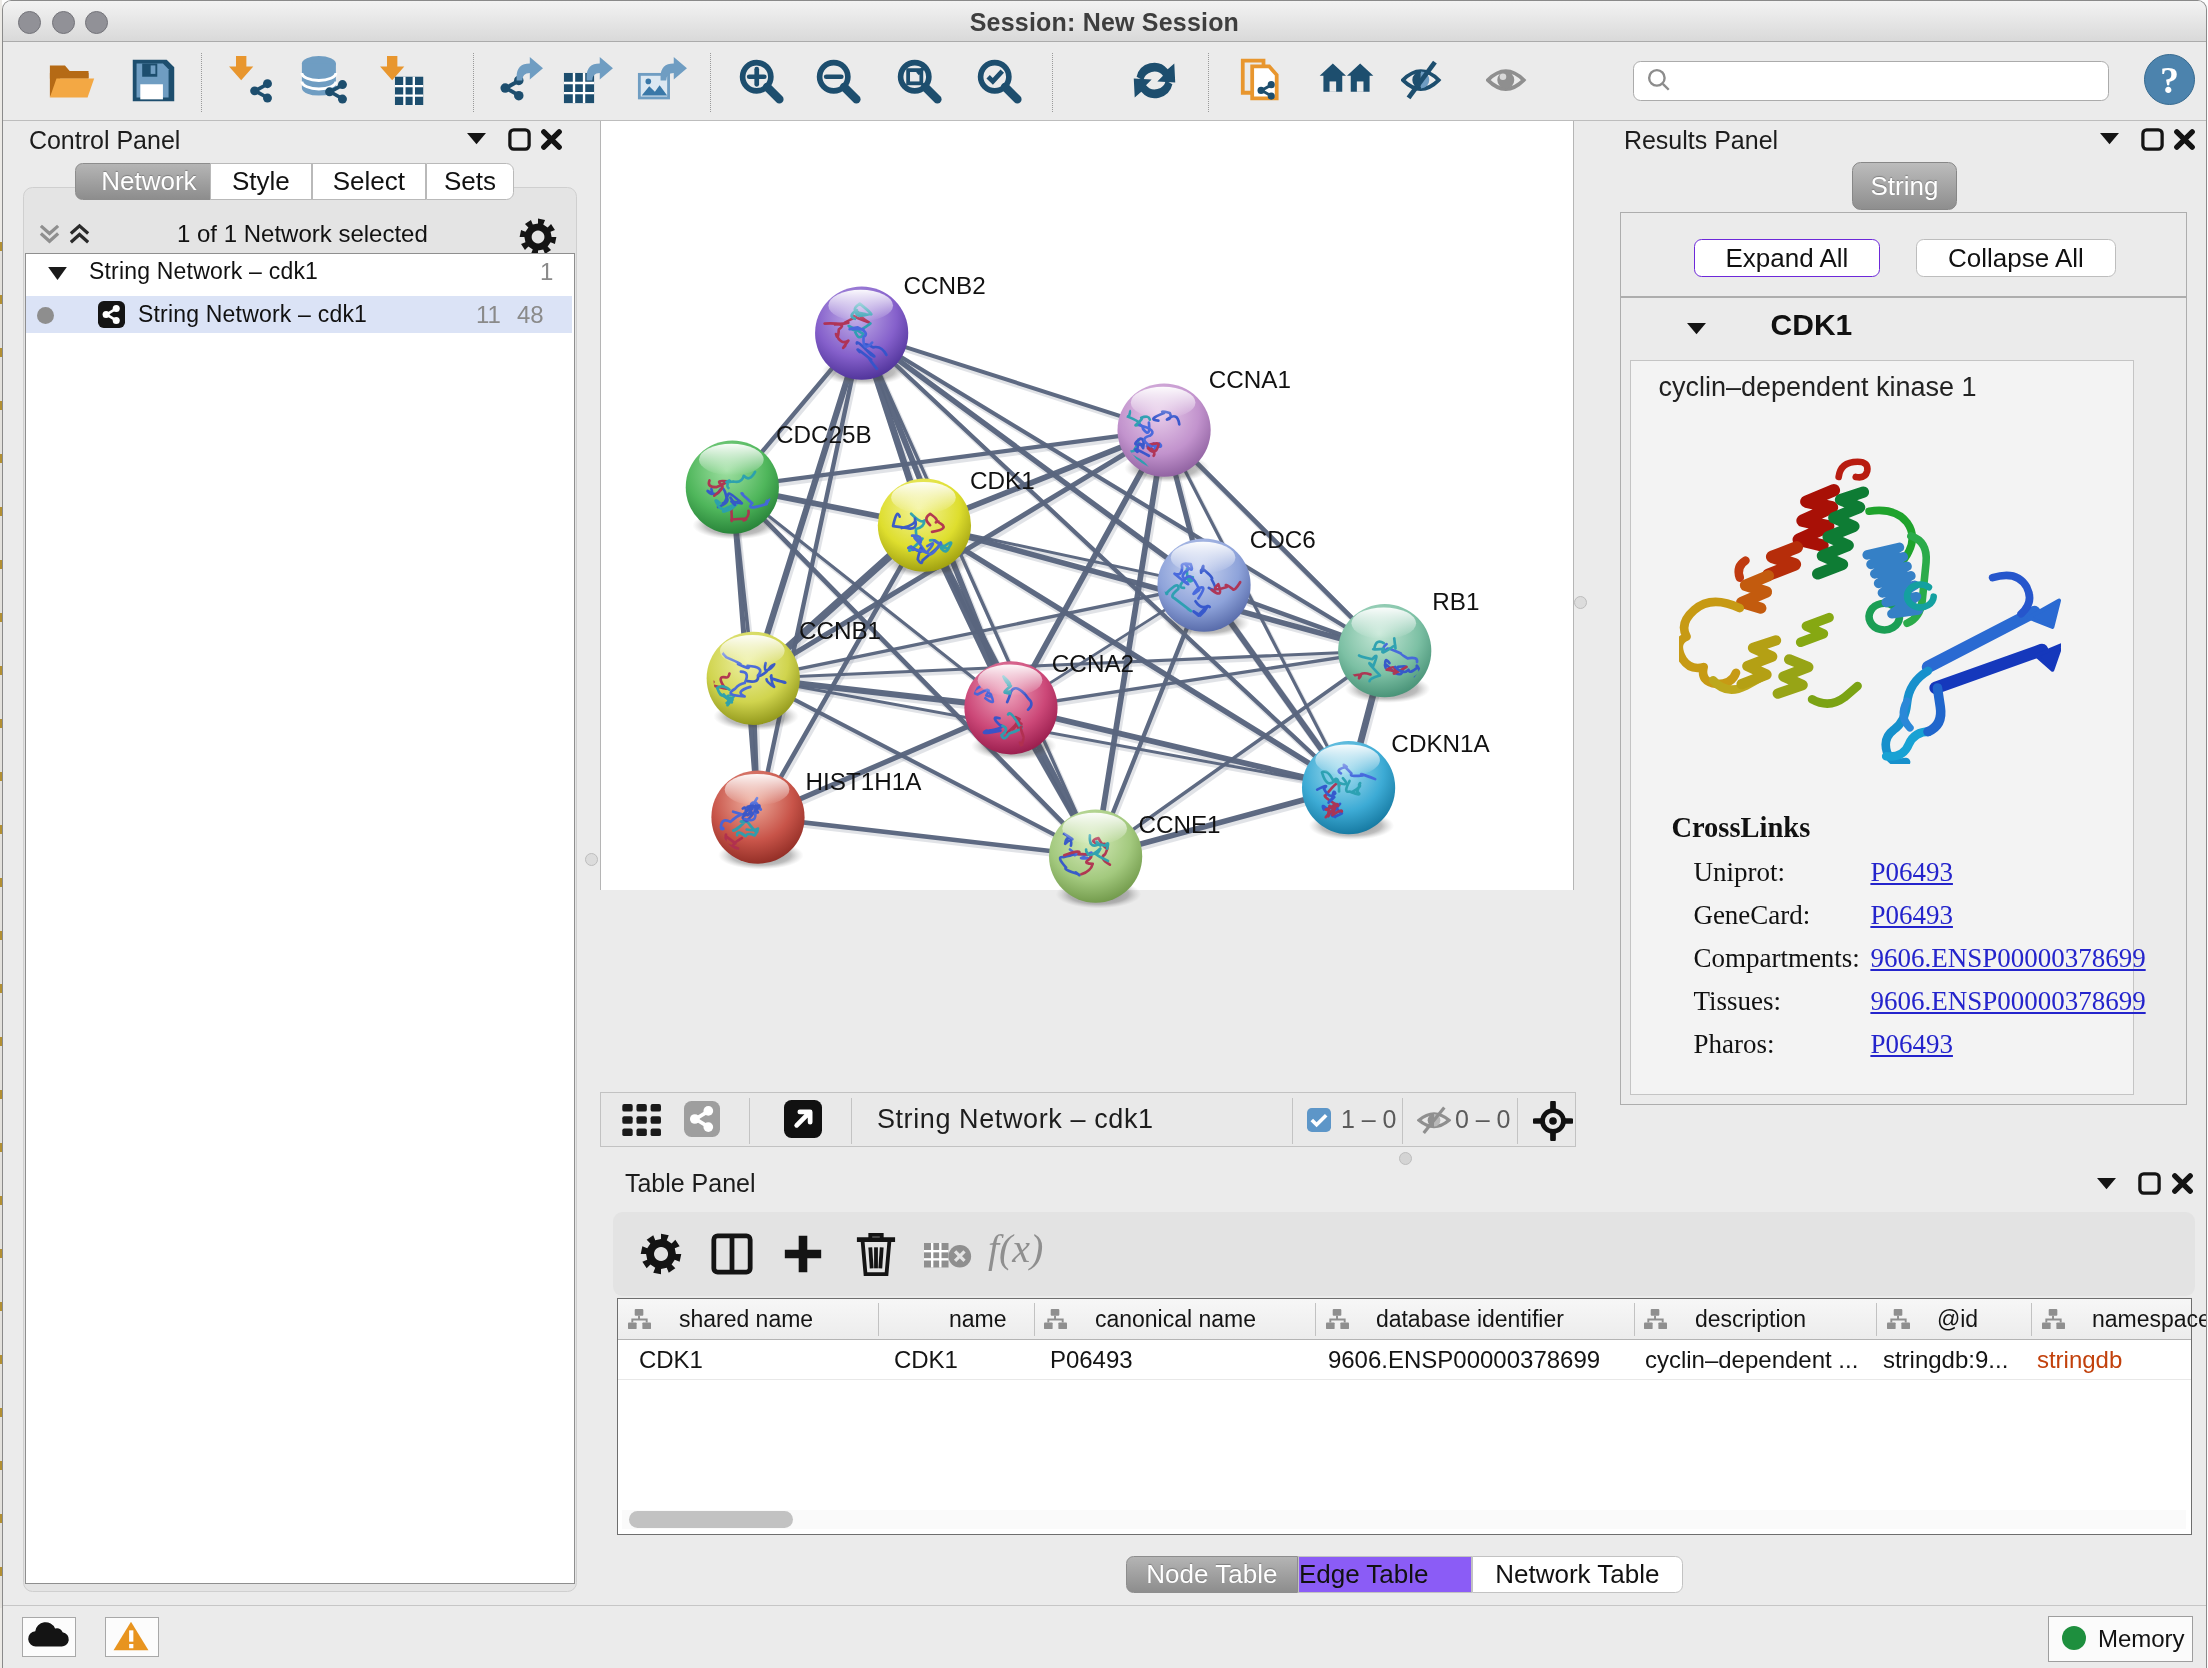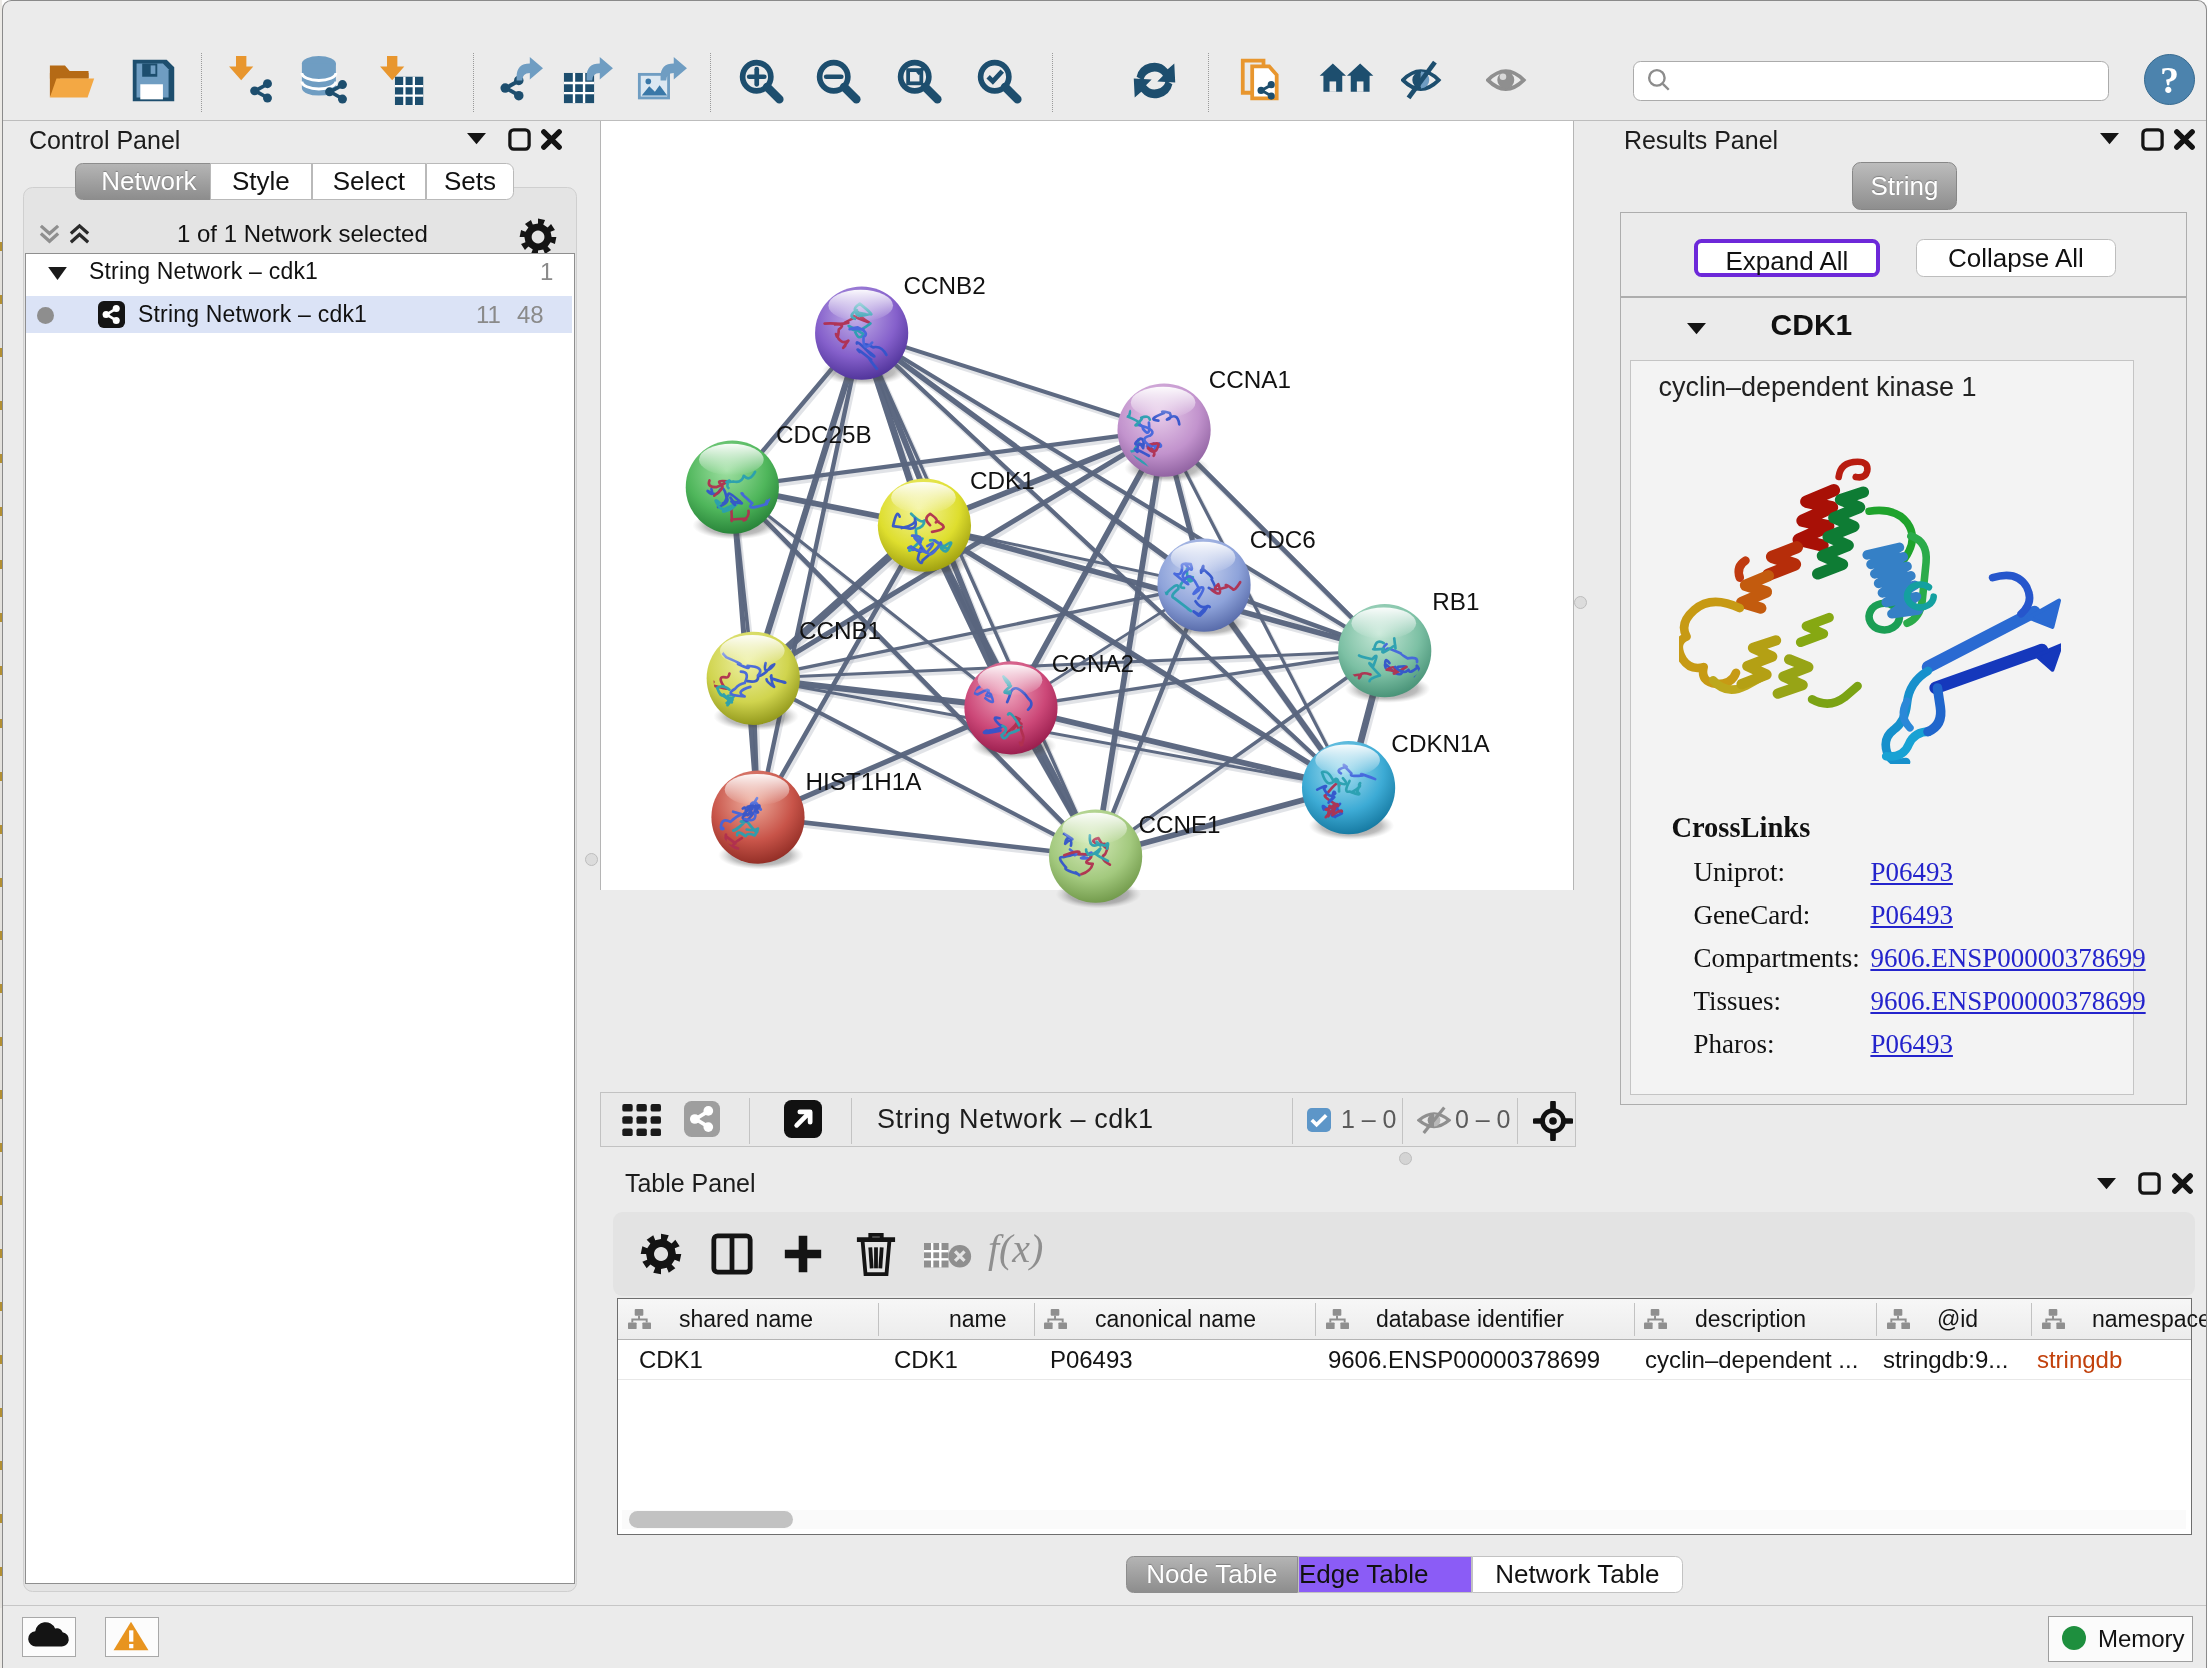--- a/index.html
+++ b/index.html
@@ -35,20 +35,26 @@
     background:#fff; border:1.9px solid #8f8f8f; }
   .row2 { position:absolute; left:0px; top:42px; width:546px; height:37px; background:#dbe3f6; }
   .gray { color:#8a8a8a; }
   .navsep { position:absolute; top:4.8px; height:46px; width:1px; background:#c3c3c3; }
   a.lnk { color:#2424cc; text-decoration:underline; }
 </style>
 </head>
 <body>
 <div id="win">
 
+  <div id="titlebar">
+    <div class="tl" style="left:15px"></div>
+    <div class="tl" style="left:49px"></div>
+    <div class="tl" style="left:82px"></div>
+    <div id="title">Session: New Session</div>
+  </div>
 
   <div id="toolbar">
     <svg class="ab" style="left:44px;top:13.3px" width="51" height="49" viewBox="0 0 54 52">
         <path d="M3 10 h16 l5 6 h20 v8 h-41 z" fill="#b56a15"></path>
         <path d="M3 44 L3 18 h41 l-0 6 h-30 z" fill="#b56a15"></path>
         <path d="M10 24 h40 l-7 20 h-40 z" fill="#f3a844"></path>
       </svg>
       <svg class="ab" style="left:126px;top:13.3px" width="49" height="49" viewBox="0 0 52 52">
         <path d="M4 4 h36 l8 8 v36 h-44 z" fill="#1d4e6e"></path>
         <path d="M8 8 h28 l6 6 v30 h-34 z" fill="#6f9dc2"></path>
@@ -723,21 +729,21 @@
       <path d="M1 1 h20 l-10 12 z" fill="#141414"></path>
     </svg>
     <svg class="ab" style="left:2137px;top:126px" width="25" height="25" viewBox="0 0 26 26">
       <rect x="3" y="3" width="20" height="20" rx="4" fill="none" stroke="#141414" stroke-width="3.4"></rect>
     </svg>
     <svg class="ab" style="left:2169px;top:126px" width="25" height="25" viewBox="0 0 26 26">
       <path d="M5 5 L21 21 M21 5 L5 21" stroke="#141414" stroke-width="5.6" stroke-linecap="round"></path>
     </svg>
   <div class="ab" style="left:1849px;top:161px;width:105px;height:48px;border-radius:8.6px;background:linear-gradient(#bcbcbc,#8e8e8e);border:1px solid #878787;color:#fff;font-size:26px;text-align:center;line-height:46px;text-shadow:0 -1px 1px rgba(0,0,0,.25)">String</div>
   <div class="ab" style="left:1617px;top:211px;width:567px;height:85px;background:#ebebeb;border:1px solid #adadad">
-    <div class="ab" style="left:73px;top:26px;width:186px;height:38px;background:#fff;border:4px solid #6d28d9;border-radius:7.6px;font-size:26px;color:#111;text-align:center;line-height:36px">Expand All</div>
+    <div class="ab" style="left:73px;top:26px;width:186px;height:38px;background:#fff;border:1px solid #6d28d9;border-radius:7.6px;font-size:26px;color:#111;text-align:center;line-height:36px">Expand All</div>
     <div class="ab" style="left:295px;top:26px;width:200px;height:38px;background:#fff;border:1px solid #bdbdbd;border-radius:7.6px;font-size:26px;color:#111;text-align:center;line-height:36px">Collapse All</div>
   </div>
   <div class="ab" style="left:1617px;top:296px;width:567px;height:808px;background:#ebebeb;border:1px solid #adadad">
     <svg class="ab" style="left:65px;top:24px" width="21" height="13.3" viewBox="0 0 22 14">
       <path d="M1 1 h20 l-10 12 z" fill="#141414"></path>
     </svg>
     <div class="ab" style="left:48px;top:9.5px;width:285px;text-align:center;font-size:30px;font-weight:bold;color:#111">CDK1</div>
     <div class="ab" style="left:9.5px;top:62px;width:504px;height:735px;background:#f3f3f3;border:1px solid #c4c4c4">
       <div class="ab" style="left:27px;top:11.4px;font-size:27px;color:#222">cyclin–dependent kinase 1</div>
       <svg class="ab" style="left:48px;top:95px" width="382" height="308" viewBox="0 0 402 324">

